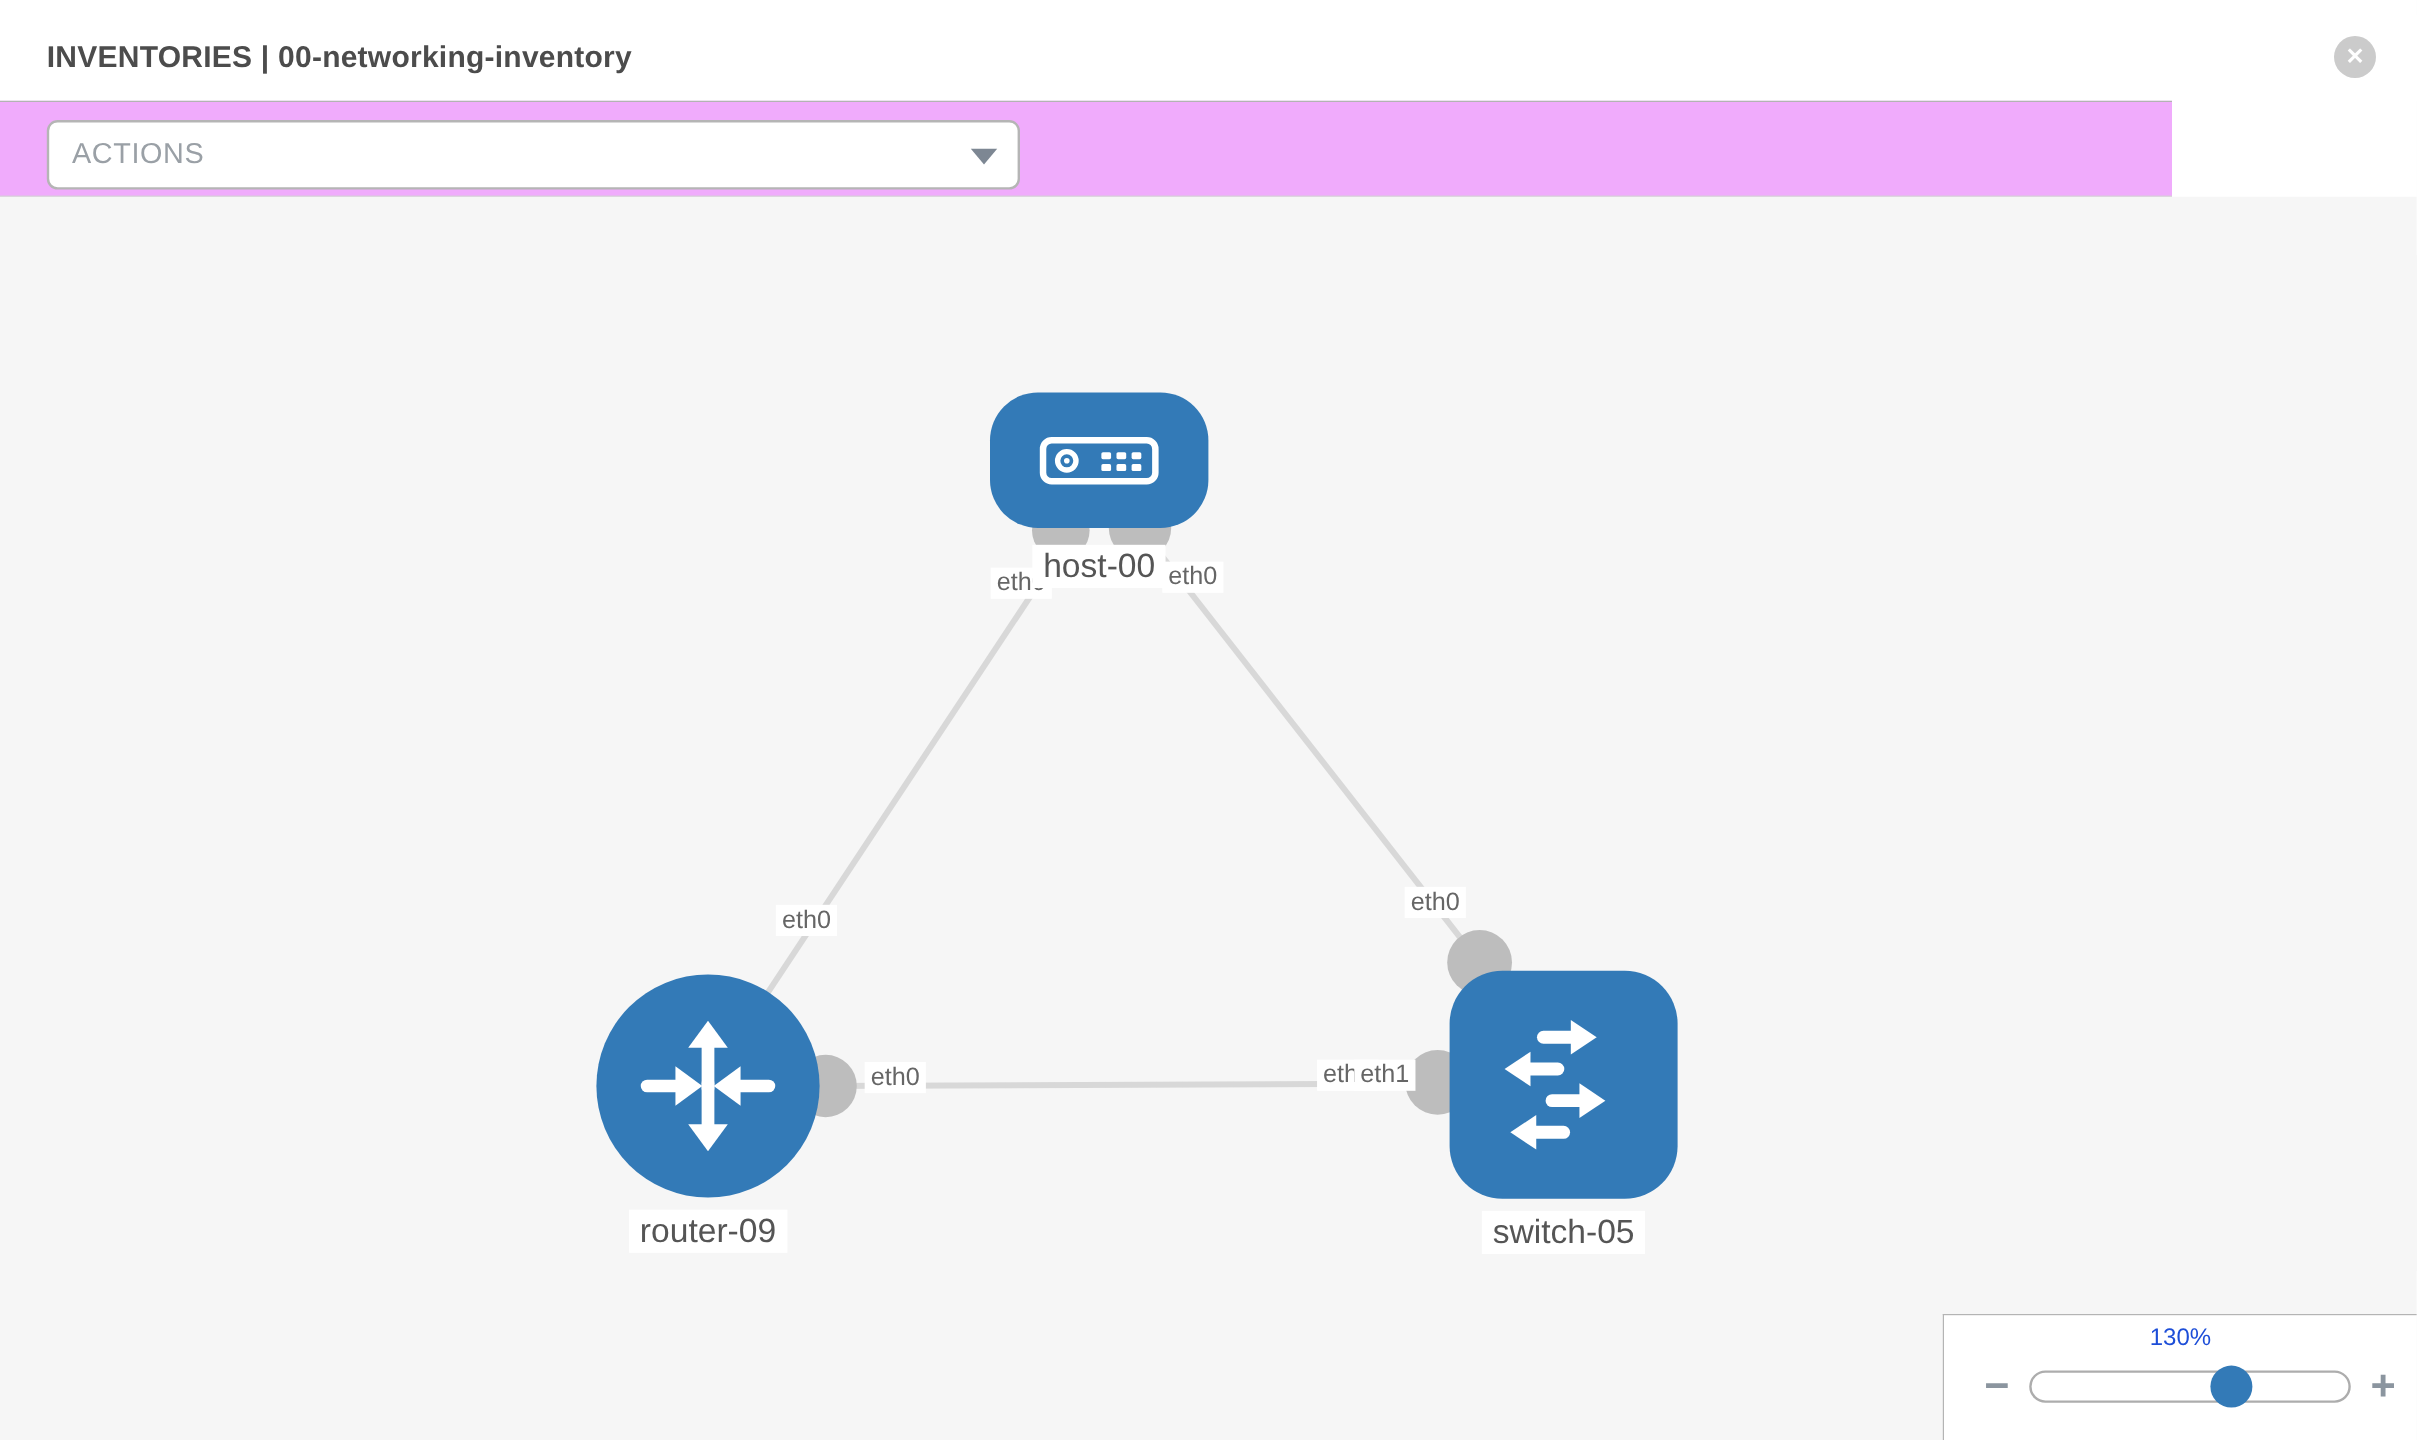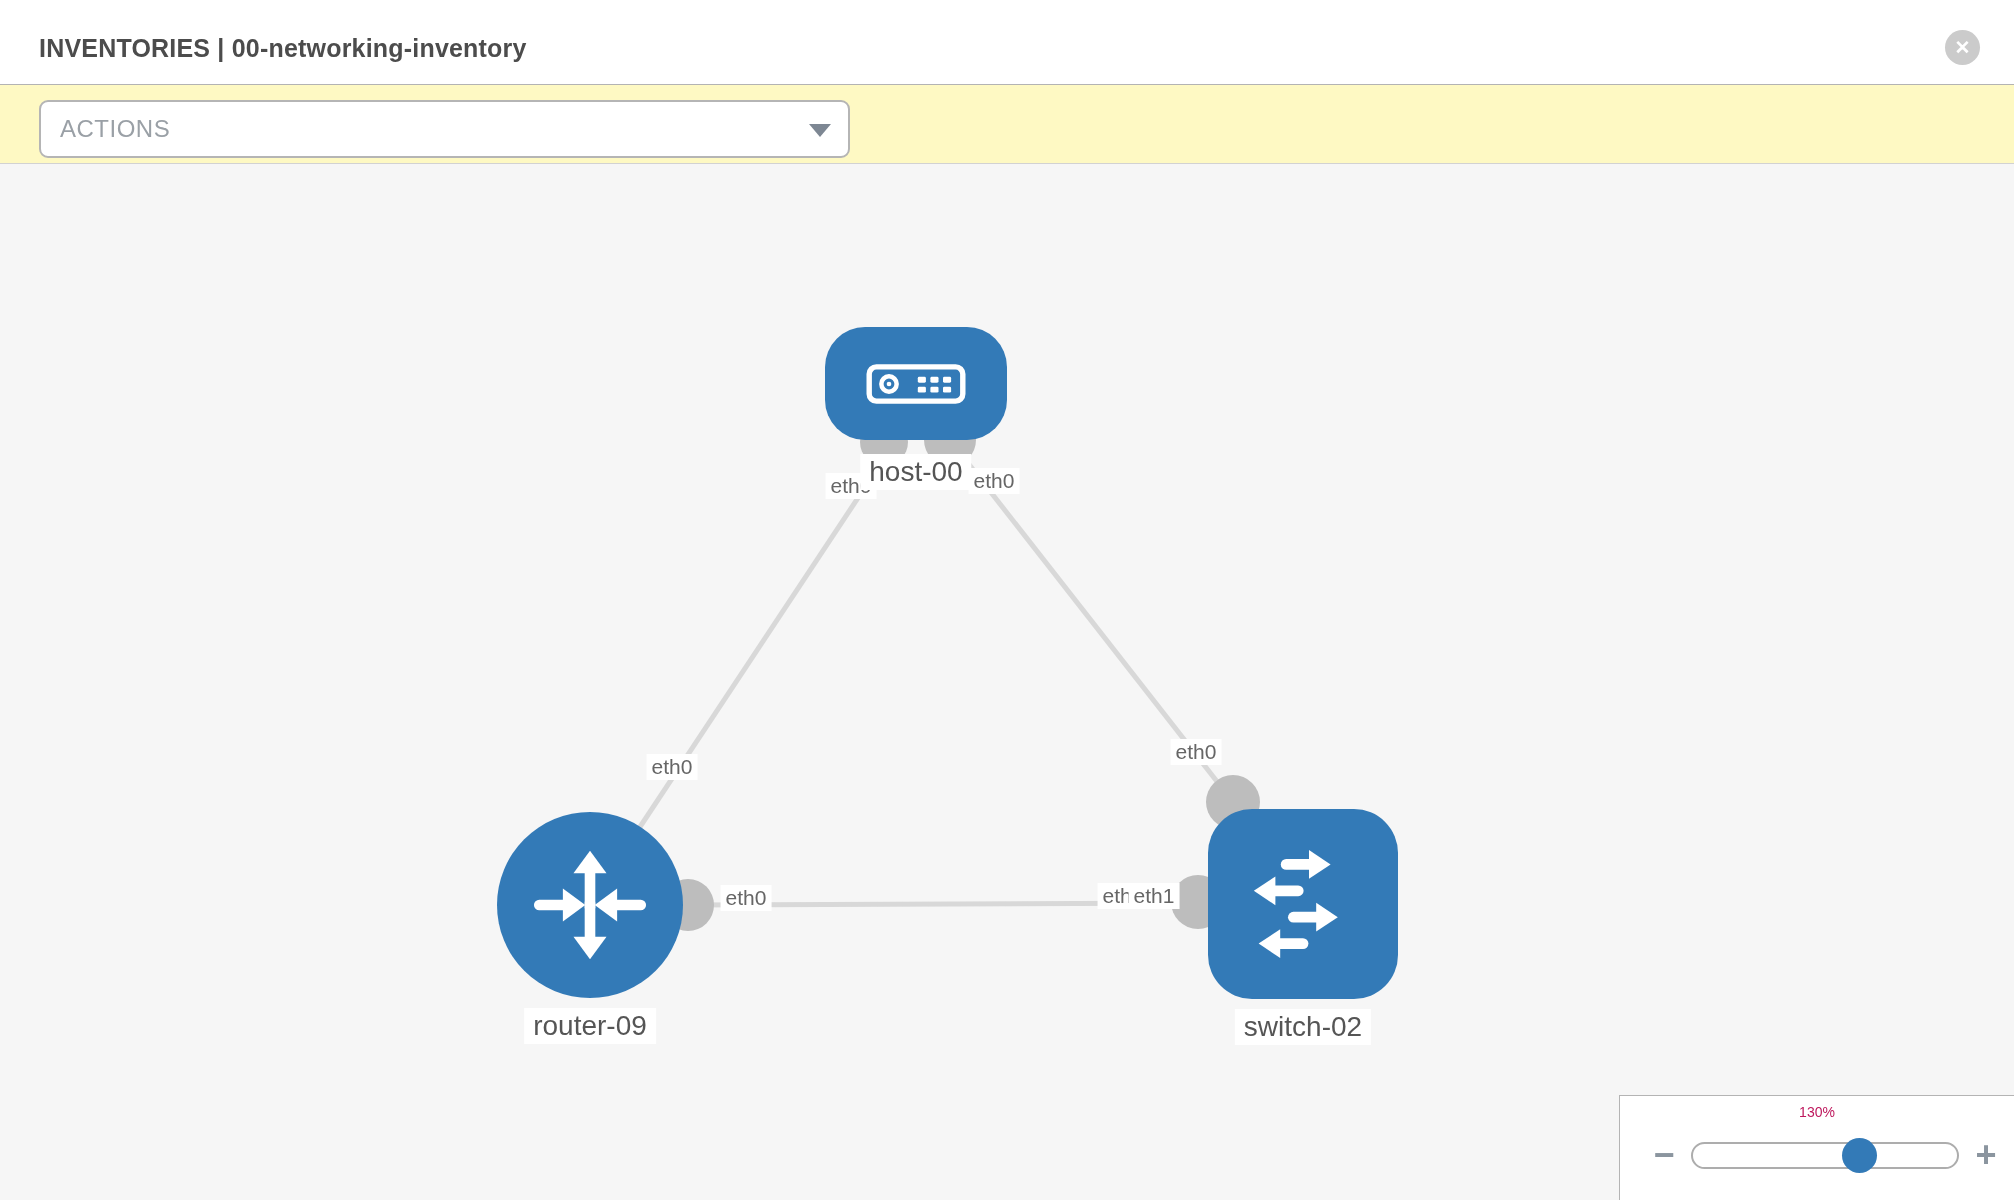--- a/index.html
+++ b/index.html
@@ -10,21 +10,21 @@
 
   
   .header { position:absolute; left:0; top:0; width:2014px; height:72px; background:#fff; }
   .page-title { position:absolute; left:39px; top:0; height:72px; line-height:72px;
                 font-size:25px; font-weight:bold; color:#4c4c4c; letter-spacing:0.2px; }
   .close-btn { position:absolute; left:1945px; top:18px; width:35px; height:35px; border-radius:50%;
                background:#cbcbcb; border:none; cursor:pointer; display:flex; align-items:center; justify-content:center; }
   .close-btn span { color:#fff; font-size:19px; font-weight:bold; line-height:1; }
 
   
-  .toolbar { position:absolute; left:0; top:72px; width:2014px; height:80px; background:#fef9c3;
+  .toolbar { position:absolute; left:0; top:72px; width:1810px; height:80px; background:#f0abfc;
              border-top:1px solid #b3b3b3; border-bottom:1px solid #d2d2d2;padding-left:36px; }
   .dropdown { position:absolute; top:15px; height:58px; background:#fff; border:2px solid #b5b5b5;
               border-radius:9px; display:flex; align-items:center; cursor:pointer; }
   .dropdown .dd-label { font-size:24px; color:#9aa0a6; padding-left:19px; letter-spacing:0.5px; }
   .caret { position:absolute; width:0; height:0; border-left:11px solid transparent;
            border-right:11px solid transparent; border-top:13px solid #7d8793; top:22px; }
   .actions-dd { left:39px; width:811px; }
   .actions-dd .caret { left:768px; }
   .search-dd { left:1187px; width:792px; }
   .search-dd .caret { left:740px; }
@@ -46,21 +46,21 @@
   .node-switch { left:1208px; top:645px; width:190px; height:190px; border-radius:44px; }
 
   .node-label { position:absolute; transform:translate(-50%,-50%); background:#fff; color:#555;
                 font-size:28px; padding:2px 9px; white-space:nowrap; z-index:6; }
   .iface-label { position:absolute; transform:translate(-50%,-50%); background:#fff; color:#666;
                  font-size:21px; padding:1px 5px; white-space:nowrap; z-index:4; }
 
   
   .zoom-panel { position:absolute; left:1619px; top:931px; width:395px; height:117px; background:#fff;
                 border-left:1px solid #b4b4b4; border-top:1px solid #b4b4b4; }
-  .zoom-value { position:absolute; left:0; top:8px; width:100%; text-align:center; font-size:14px; color:#be185d; }
+  .zoom-value { position:absolute; left:0; top:8px; width:100%; text-align:center; font-size:20px; color:#1d4ed8; }
   .zoom-btn { position:absolute; top:38px; background:transparent; border:none; cursor:pointer;
               font-size:36px; font-weight:bold; color:#8b959f; line-height:42px; width:42px; height:42px; padding:0; }
   .zoom-out { left:23px; }
   .zoom-in  { left:345px; }
   .zoom-track { position:absolute; left:71px; top:46px; width:268px; height:27px; background:#fff;
                 border:2px solid #adadad; border-radius:14px; cursor:pointer; }
   .zoom-knob { position:absolute; left:222px; top:42px; width:35px; height:35px; border-radius:50%;
                background:#337ab7; cursor:grab; }
 </style>
 </head>
@@ -147,21 +147,21 @@
           <line x1="42" y1="61" x2="62" y2="61"></line>
           <polygon points="79,61 61,49 61,73" stroke="none"></polygon>
           <line x1="50" y1="83" x2="30" y2="83"></line>
           <polygon points="13,83 31,71 31,95" stroke="none"></polygon>
         </g>
       </svg>
     </div>
 
     <div class="node-label" style="left:916px; top:308px;">host-00</div>
     <div class="node-label" style="left:590px; top:862px;">router-09</div>
-    <div class="node-label" style="left:1303px; top:863px;">switch-02</div>
+    <div class="node-label" style="left:1303px; top:863px;">switch-05</div>
 
     <div class="iface-label" style="left:851px; top:322px;">eth0</div>
     <div class="iface-label" style="left:994px; top:317px;">eth0</div>
     <div class="iface-label" style="left:672px; top:603px;">eth0</div>
     <div class="iface-label" style="left:1196px; top:588px;">eth0</div>
     <div class="iface-label" style="left:746px; top:734px;">eth0</div>
     <div class="iface-label" style="left:1123px; top:732px;">eth0</div>
     <div class="iface-label" style="left:1154px; top:732px;">eth1</div>
 
     <div class="zoom-panel">

